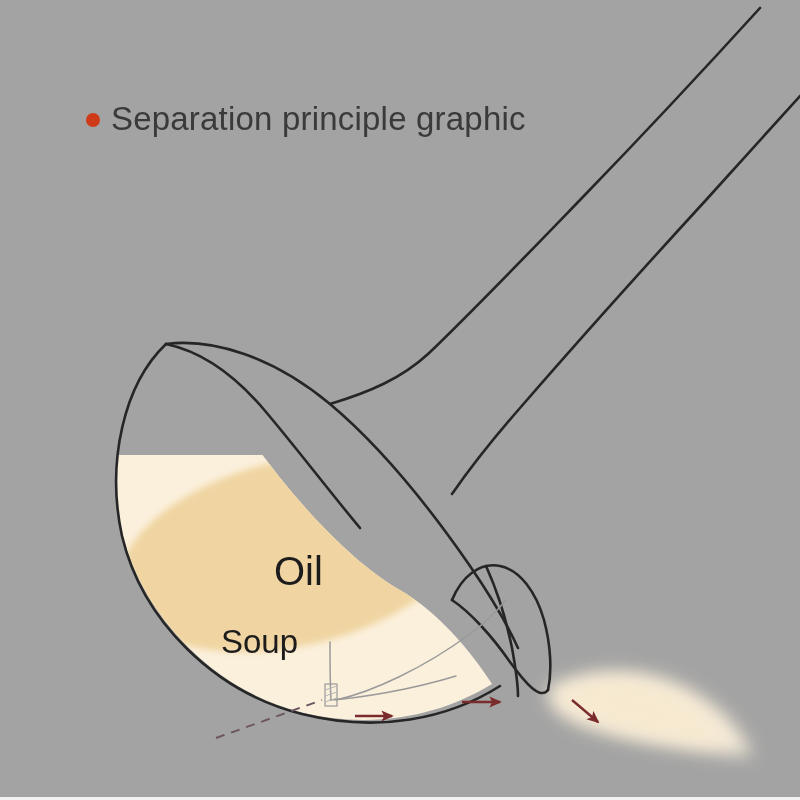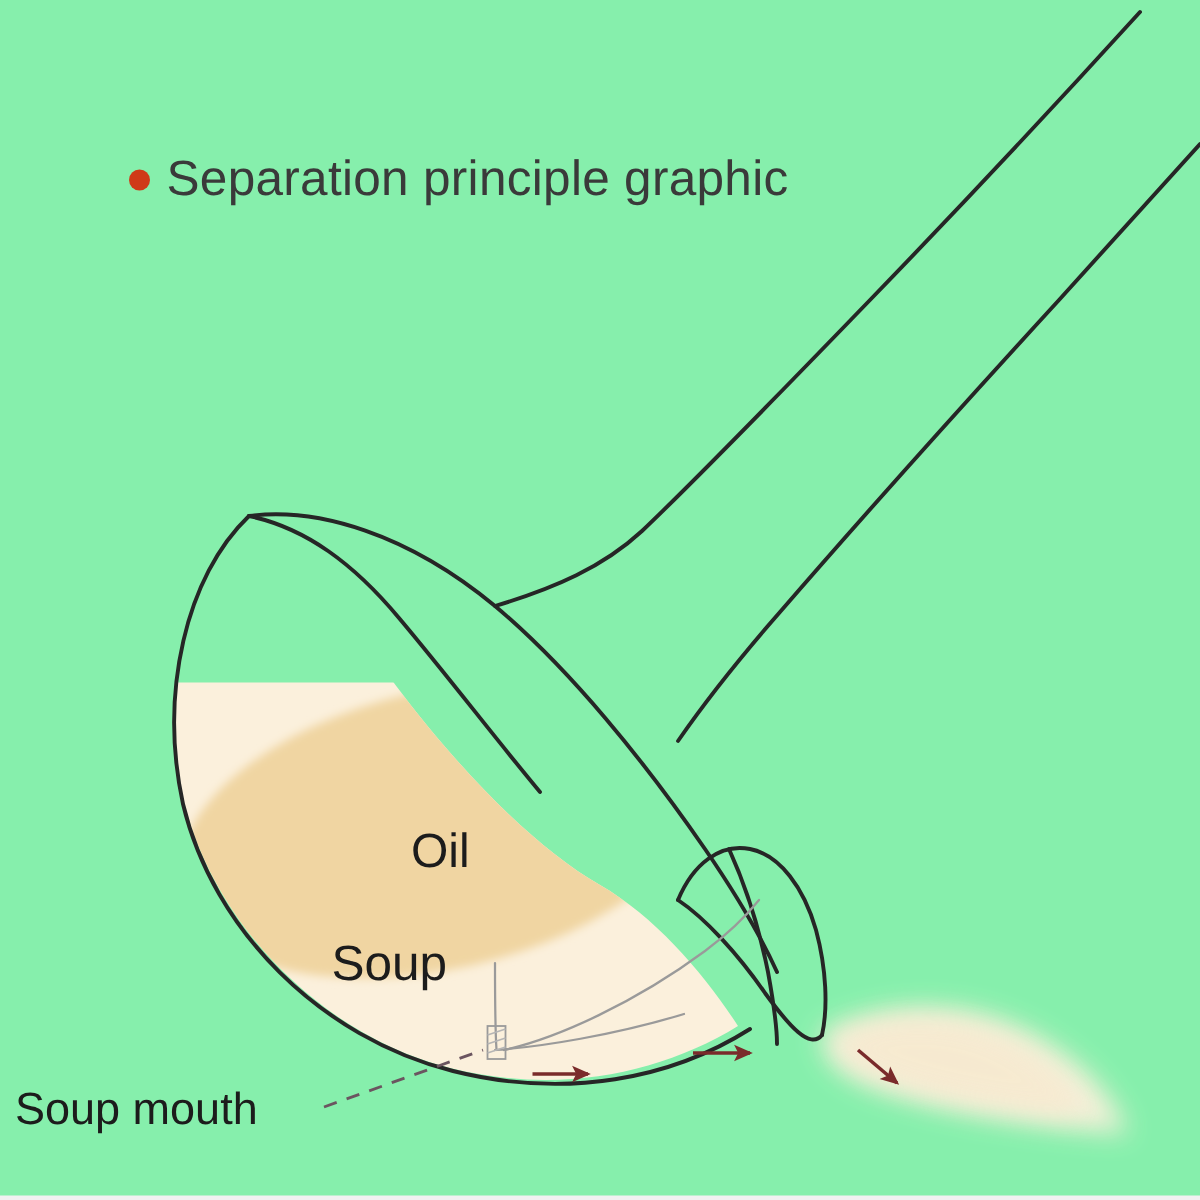--- a/index.html
+++ b/index.html
@@ -7,21 +7,21 @@
     padding: 0;
     background: #ffffff;
   }
   body {
     font-family: "Liberation Sans", sans-serif;
   }
   #canvas {
     position: relative;
     width: 800px;
     height: 800px;
-    background: #86efac;
+    background: #a3a3a3;
     overflow: hidden;
   }
   #artboard {
     position: absolute;
     inset: 0;
     width: 800px;
     height: 800px;
   }
   .title-row {
     position: absolute;
@@ -52,21 +52,21 @@
     position: absolute;
     color: #1c1c1c;
     font-family: "Liberation Sans", sans-serif;
     white-space: nowrap;
     z-index: 4;
     line-height: 1;
   }
   #label-oil {
     left: 274px;
     top: 551px;
-    font-size: 32px;
+    font-size: 40px;
   }
   #label-soup {
     left: 221px;
     top: 625px;
     font-size: 33px;
   }
   #label-soup-mouth {
     left: 10px;
     top: 725px;
     font-size: 30px;
@@ -193,16 +193,15 @@
     <line x1="216" y1="738" x2="322" y2="700" stroke="#6b5560" stroke-width="1.9" stroke-dasharray="9 7"></line>
   </svg>
 
   <div class="title-row">
     <span class="bullet-dot"></span>
     <span class="title-text">Separation principle graphic</span>
   </div>
 
   <div class="fig-label" id="label-oil">Oil</div>
   <div class="fig-label" id="label-soup">Soup</div>
-  <div class="fig-label" id="label-soup-mouth">Soup mouth</div>
 
   <div class="bottom-rule"></div>
 </div>
 
 </body></html>

